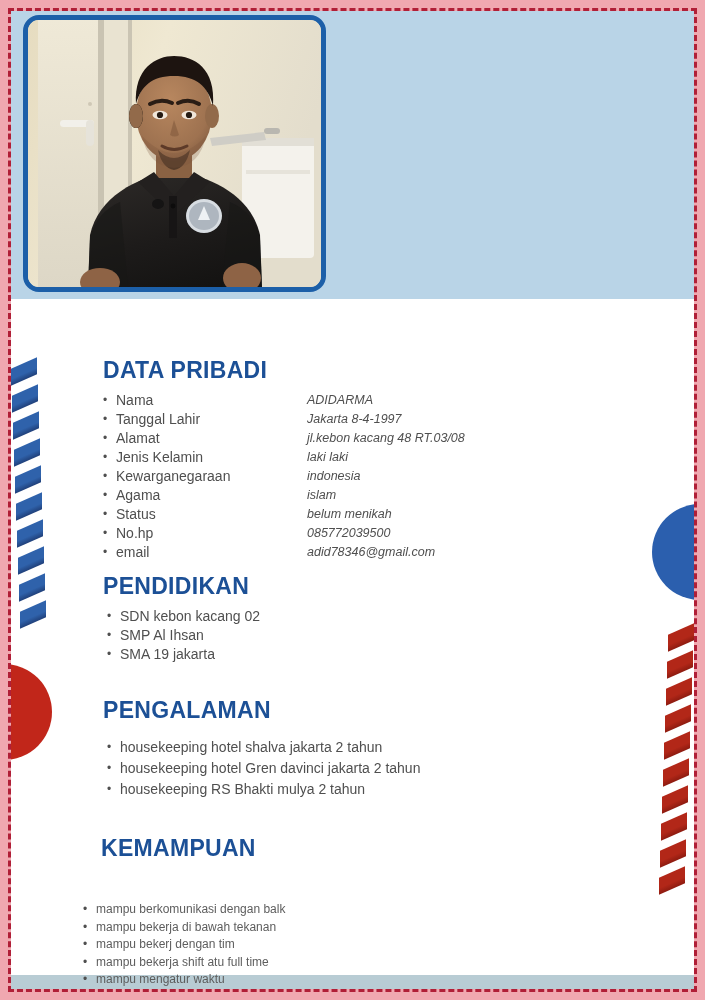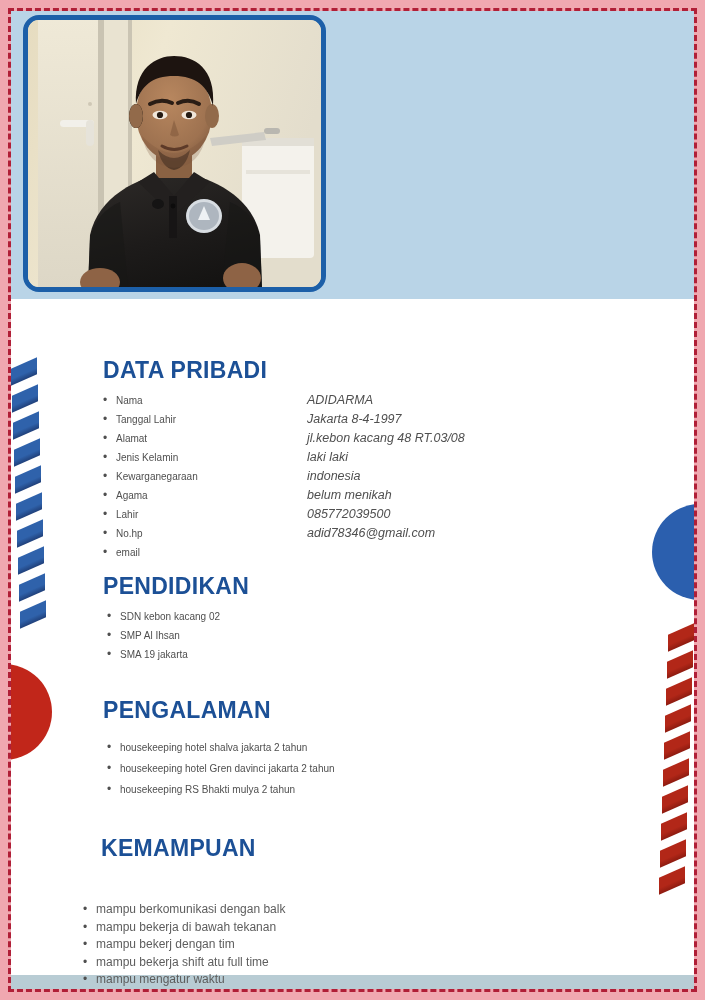--- a/index.html
+++ b/index.html
@@ -121,21 +121,21 @@
     font-weight: bold;
     letter-spacing: 0.3px;
     line-height: 1;
   }
 
   ul { list-style: none; }
 
   li {
     position: relative;
     color: #4f4f4f;
-    font-size: 10px;
+    font-size: 14px;
     line-height: 19px;
     padding-left: 13px;
     white-space: nowrap;
   }
   li::before {
     content: "\2022";
     position: absolute;
     left: 0; top: 0;
     color: #4f4f4f;
     font-size: 12px;
@@ -293,30 +293,31 @@
       <h2 class="section-title" style="position:absolute; left:92px; top:0px;">DATA PRIBADI</h2>
 
       <div class="pd-wrap" style="position:absolute; left:0; top:32px; width:683px; height:176px;">
         <ul class="pd-labels">
           <li>Nama</li>
           <li>Tanggal Lahir</li>
           <li>Alamat</li>
           <li>Jenis Kelamin</li>
           <li>Kewarganegaraan</li>
           <li>Agama</li>
-          <li>Lahir</li>
+          <li>Status</li>
           <li>No.hp</li>
           <li>email</li>
         </ul>
         <div class="pd-values">
           <div class="val">ADIDARMA</div>
           <div class="val">Jakarta 8-4-1997</div>
           <div class="val">jl.kebon kacang 48 RT.03/08</div>
           <div class="val">laki laki</div>
           <div class="val">indonesia</div>
+          <div class="val">islam</div>
           <div class="val">belum menikah</div>
           <div class="val">085772039500</div>
           <div class="val">adid78346@gmail.com</div>
         </div>
       </div>
     </section>
 
     <section class="section" style="top:276px; height:110px;">
       <h2 class="section-title" style="position:absolute; left:92px; top:0px;">PENDIDIKAN</h2>
       <ul style="position:absolute; left:96px; top:32px;">

